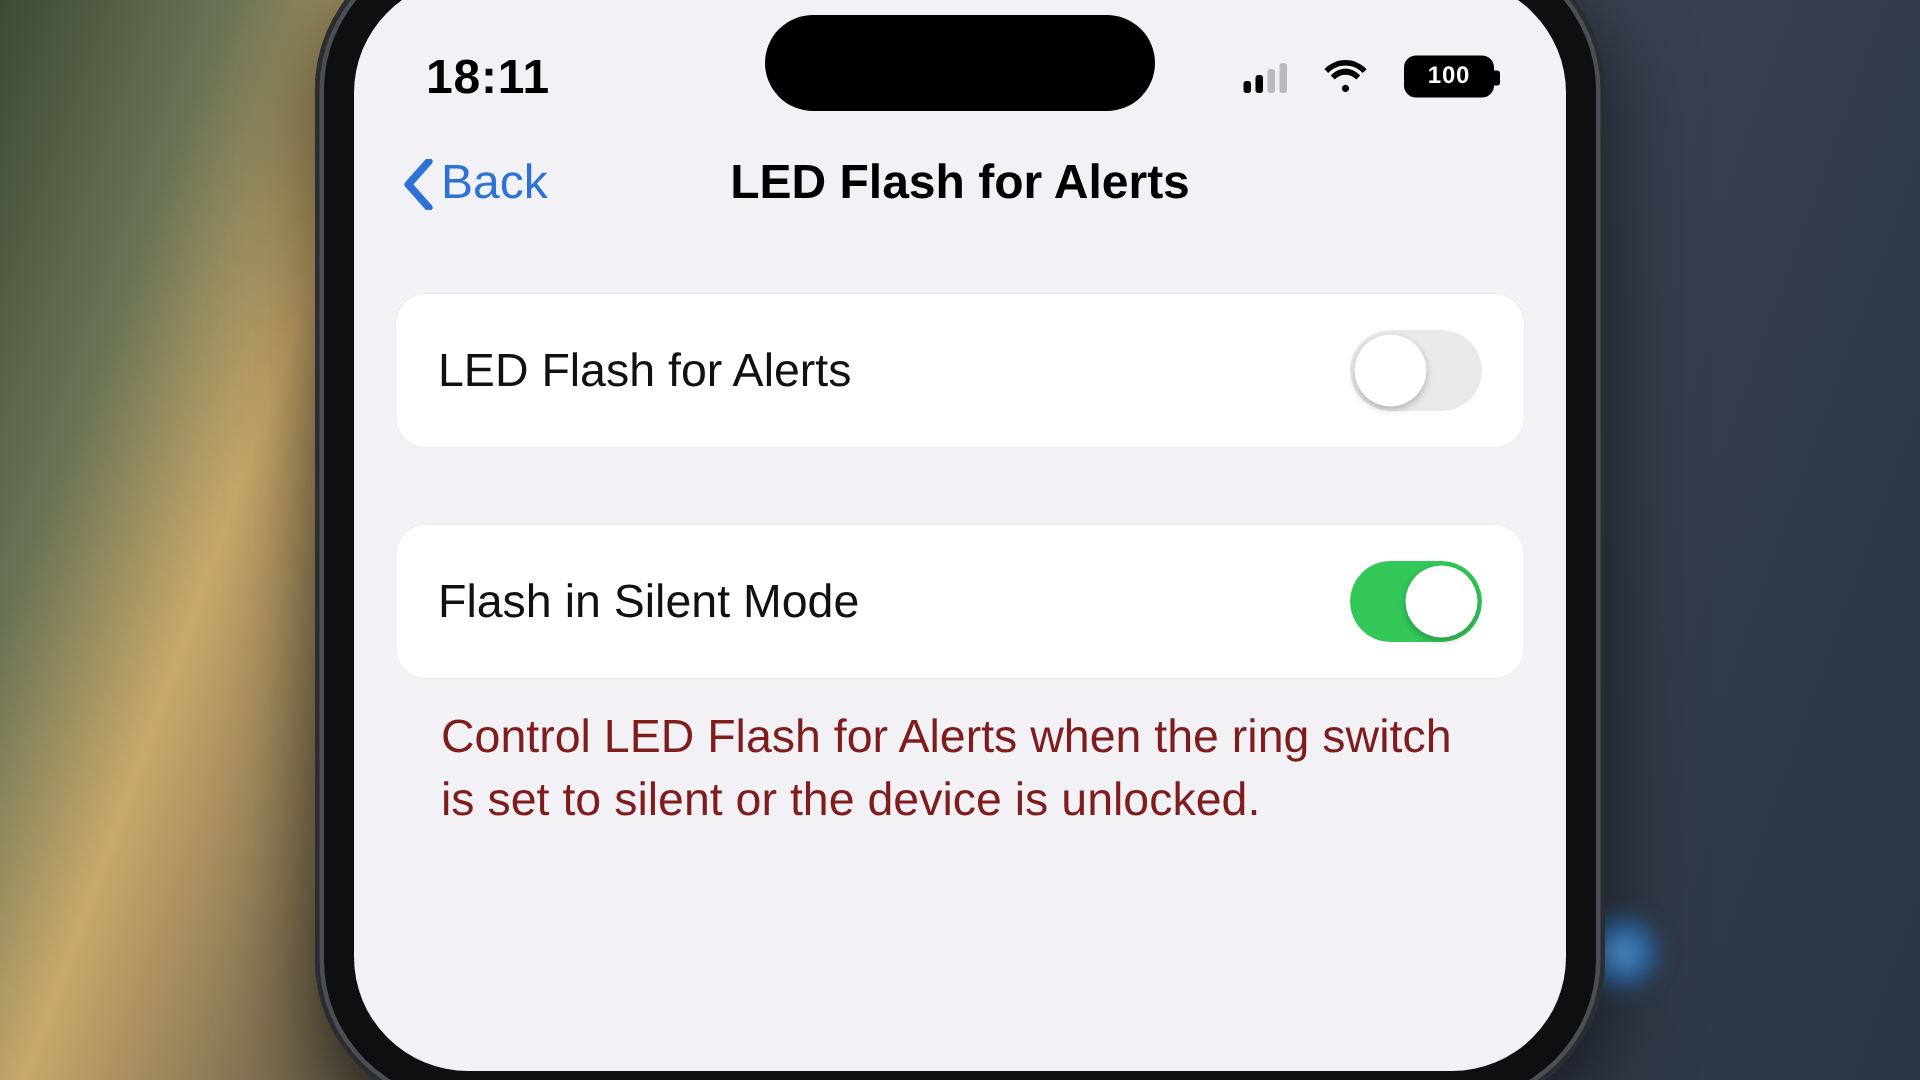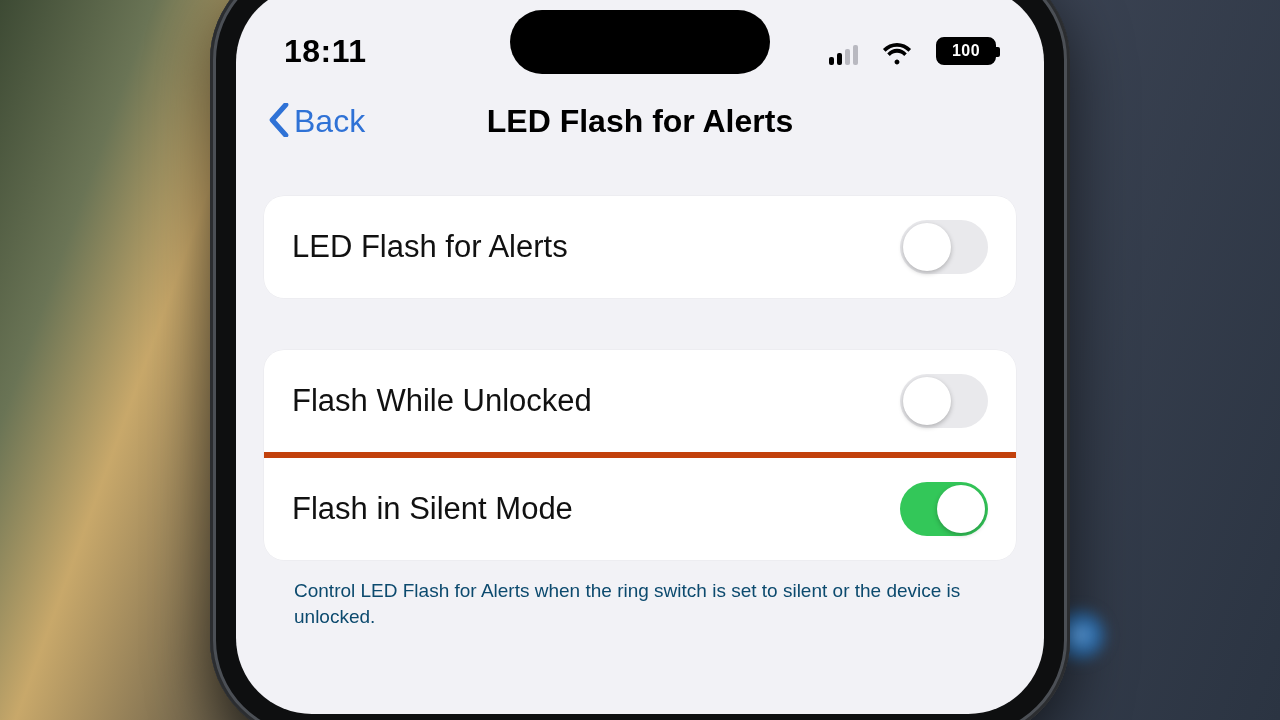--- a/index.html
+++ b/index.html
@@ -32,39 +32,39 @@
     }
     .island {
       position:absolute; top:24px; left:50%; transform:translateX(-50%);
       width: 260px; height: 64px; background:#000; border-radius: 40px; z-index:10;
     }
     .status-bar {
       display:flex; justify-content:space-between; align-items:center;
       height: 100px; padding: 30px 48px 0;
       font-size: 32px; font-weight:600; letter-spacing:.5px;
     }
-    .status-right { display:flex; align-items:flex-end; gap:24px; }
+    .status-right { display:flex; align-items:center; gap:24px; }
     .cellular { display:flex; align-items:flex-end; gap:3px; height:22px; }
     .cellular span { width:5px; background:#b9b9c0; border-radius:2px; }
     .cellular span:nth-child(1){height:8px;background:#000;} .cellular span:nth-child(2){height:12px;background:#000;}
     .cellular span:nth-child(3){height:16px;} .cellular span:nth-child(4){height:20px;}
     .wifi-icon svg { width:30px; height:22px; display:block; }
     .battery {
       width:60px; height:28px; border:2.5px solid #000; border-radius:8px;
       position:relative; display:flex; align-items:center; justify-content:center;
       font-size:16px; font-weight:700; background:#000; color:#fff;
     }
     .battery::after { content:""; position:absolute; right:-6px; top:8px; width:4px; height:10px; background:#000; border-radius:0 2px 2px 0; }
 
     .nav-bar {
       display:flex; align-items:center; justify-content:center;
       position:relative; height:70px; padding:0 32px;
     }
     .back-btn {
-      position:absolute; left:32px; display:flex; align-items:flex-start; gap:4px;
+      position:absolute; left:32px; display:flex; align-items:flex-end; gap:4px;
       color:#2f72d6; font-size:32px; cursor:pointer;
     }
     .back-btn svg { width:22px; height:34px; }
     .nav-title { font-size:32px; font-weight:600; }
 
     .content { padding: 40px 28px 0; }
     .group {
       background:#fff; border-radius:20px; overflow:hidden;
       box-shadow: 0 0 0 .5px rgba(0,0,0,.04);
     }
@@ -79,21 +79,21 @@
       width:88px; height:54px; border-radius:27px; position:relative;
       background:#e9e9ec; cursor:pointer; transition:.15s;
     }
     .toggle .knob {
       position:absolute; top:3px; left:3px; width:48px; height:48px; border-radius:50%;
       background:#fff; box-shadow:0 2px 5px rgba(0,0,0,.25); transition:.15s;
     }
     .toggle.on { background:#33c759; }
     .toggle.on .knob { left:37px; }
     .footer-text {
-      font-size:19px; color:#0c4a6e; line-height:1.35;
+      font-size:31px; color:#7f1d1d; line-height:1.35;
       padding: 18px 30px 0;
     }
   </style>
 </head>
 <body>
 
 <div class="bg-blur">
   <div class="bg-light a"></div>
   <div class="bg-light b"></div>
 </div>
@@ -137,26 +137,20 @@
         <div class="row">
           <div class="row-label">LED Flash for Alerts</div>
           <div class="toggle">
               <div class="knob"></div>
             </div>
         </div>
       </div>
 
       <div class="group">
         <div class="row">
-          <div class="row-label">Flash While Unlocked</div>
-          <div class="toggle">
-              <div class="knob"></div>
-            </div>
-        </div>
-        <div class="row">
           <div class="row-label">Flash in Silent Mode</div>
           <div class="toggle on">
               <div class="knob"></div>
             </div>
         </div>
       </div>
 
       <div class="footer-text">Control LED Flash for Alerts when the ring switch is set to silent or the device is unlocked.</div>
     </div>
   </div>

